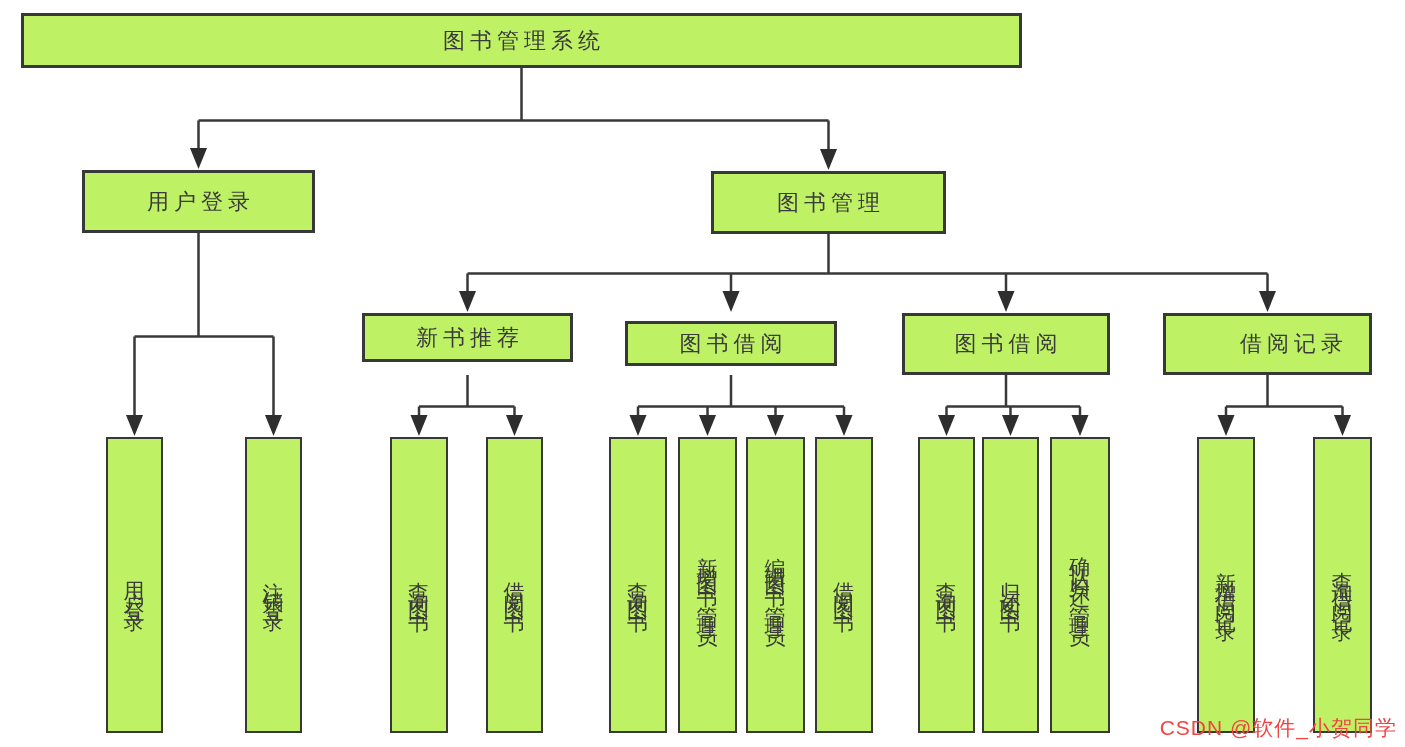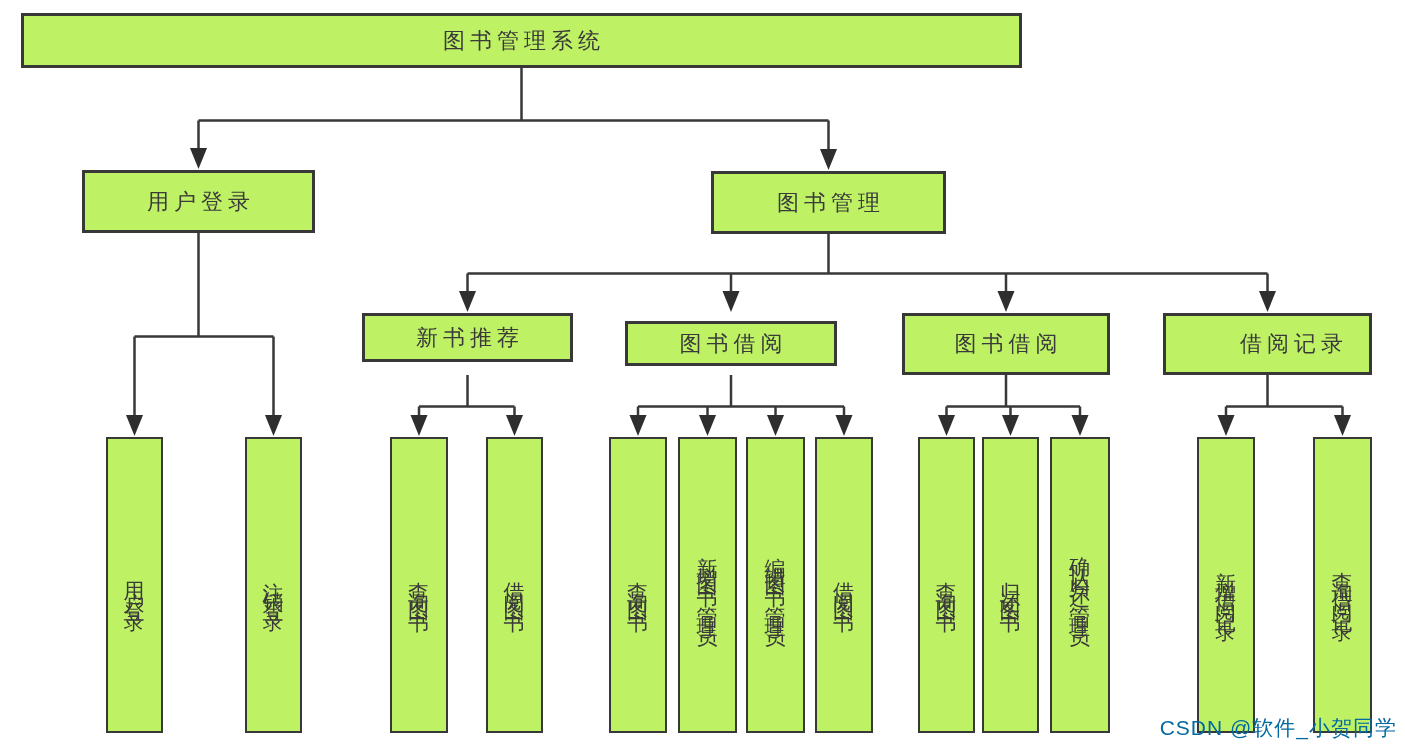--- a/index.html
+++ b/index.html
@@ -43,21 +43,21 @@
   .n-c1{left:609px;width:58px;}  .n-c2{left:678px;width:59px;}
   .n-c3{left:746px;width:59px;}  .n-c4{left:815px;width:58px;}
   .n-d1{left:918px;width:57px;}  .n-d2{left:982px;width:57px;}
   .n-d3{left:1050px;width:60px;}
   .n-e1{left:1197px;width:58px;} .n-e2{left:1313px;width:59px;}
   .watermark{
     position:absolute;
     right:8px;top:714px;
     font-size:21px;
     letter-spacing:1px;
-    color:#0369a1;
+    color:#ef4444;
     z-index:5;
   }
 </style>
 </head>
 <body>
 
 <div class="canvas">
 
   <svg class="connectors" width="1405" height="747" viewBox="0 0 1405 747">
     <path fill="none" stroke="#383838" stroke-width="2.5" d="

